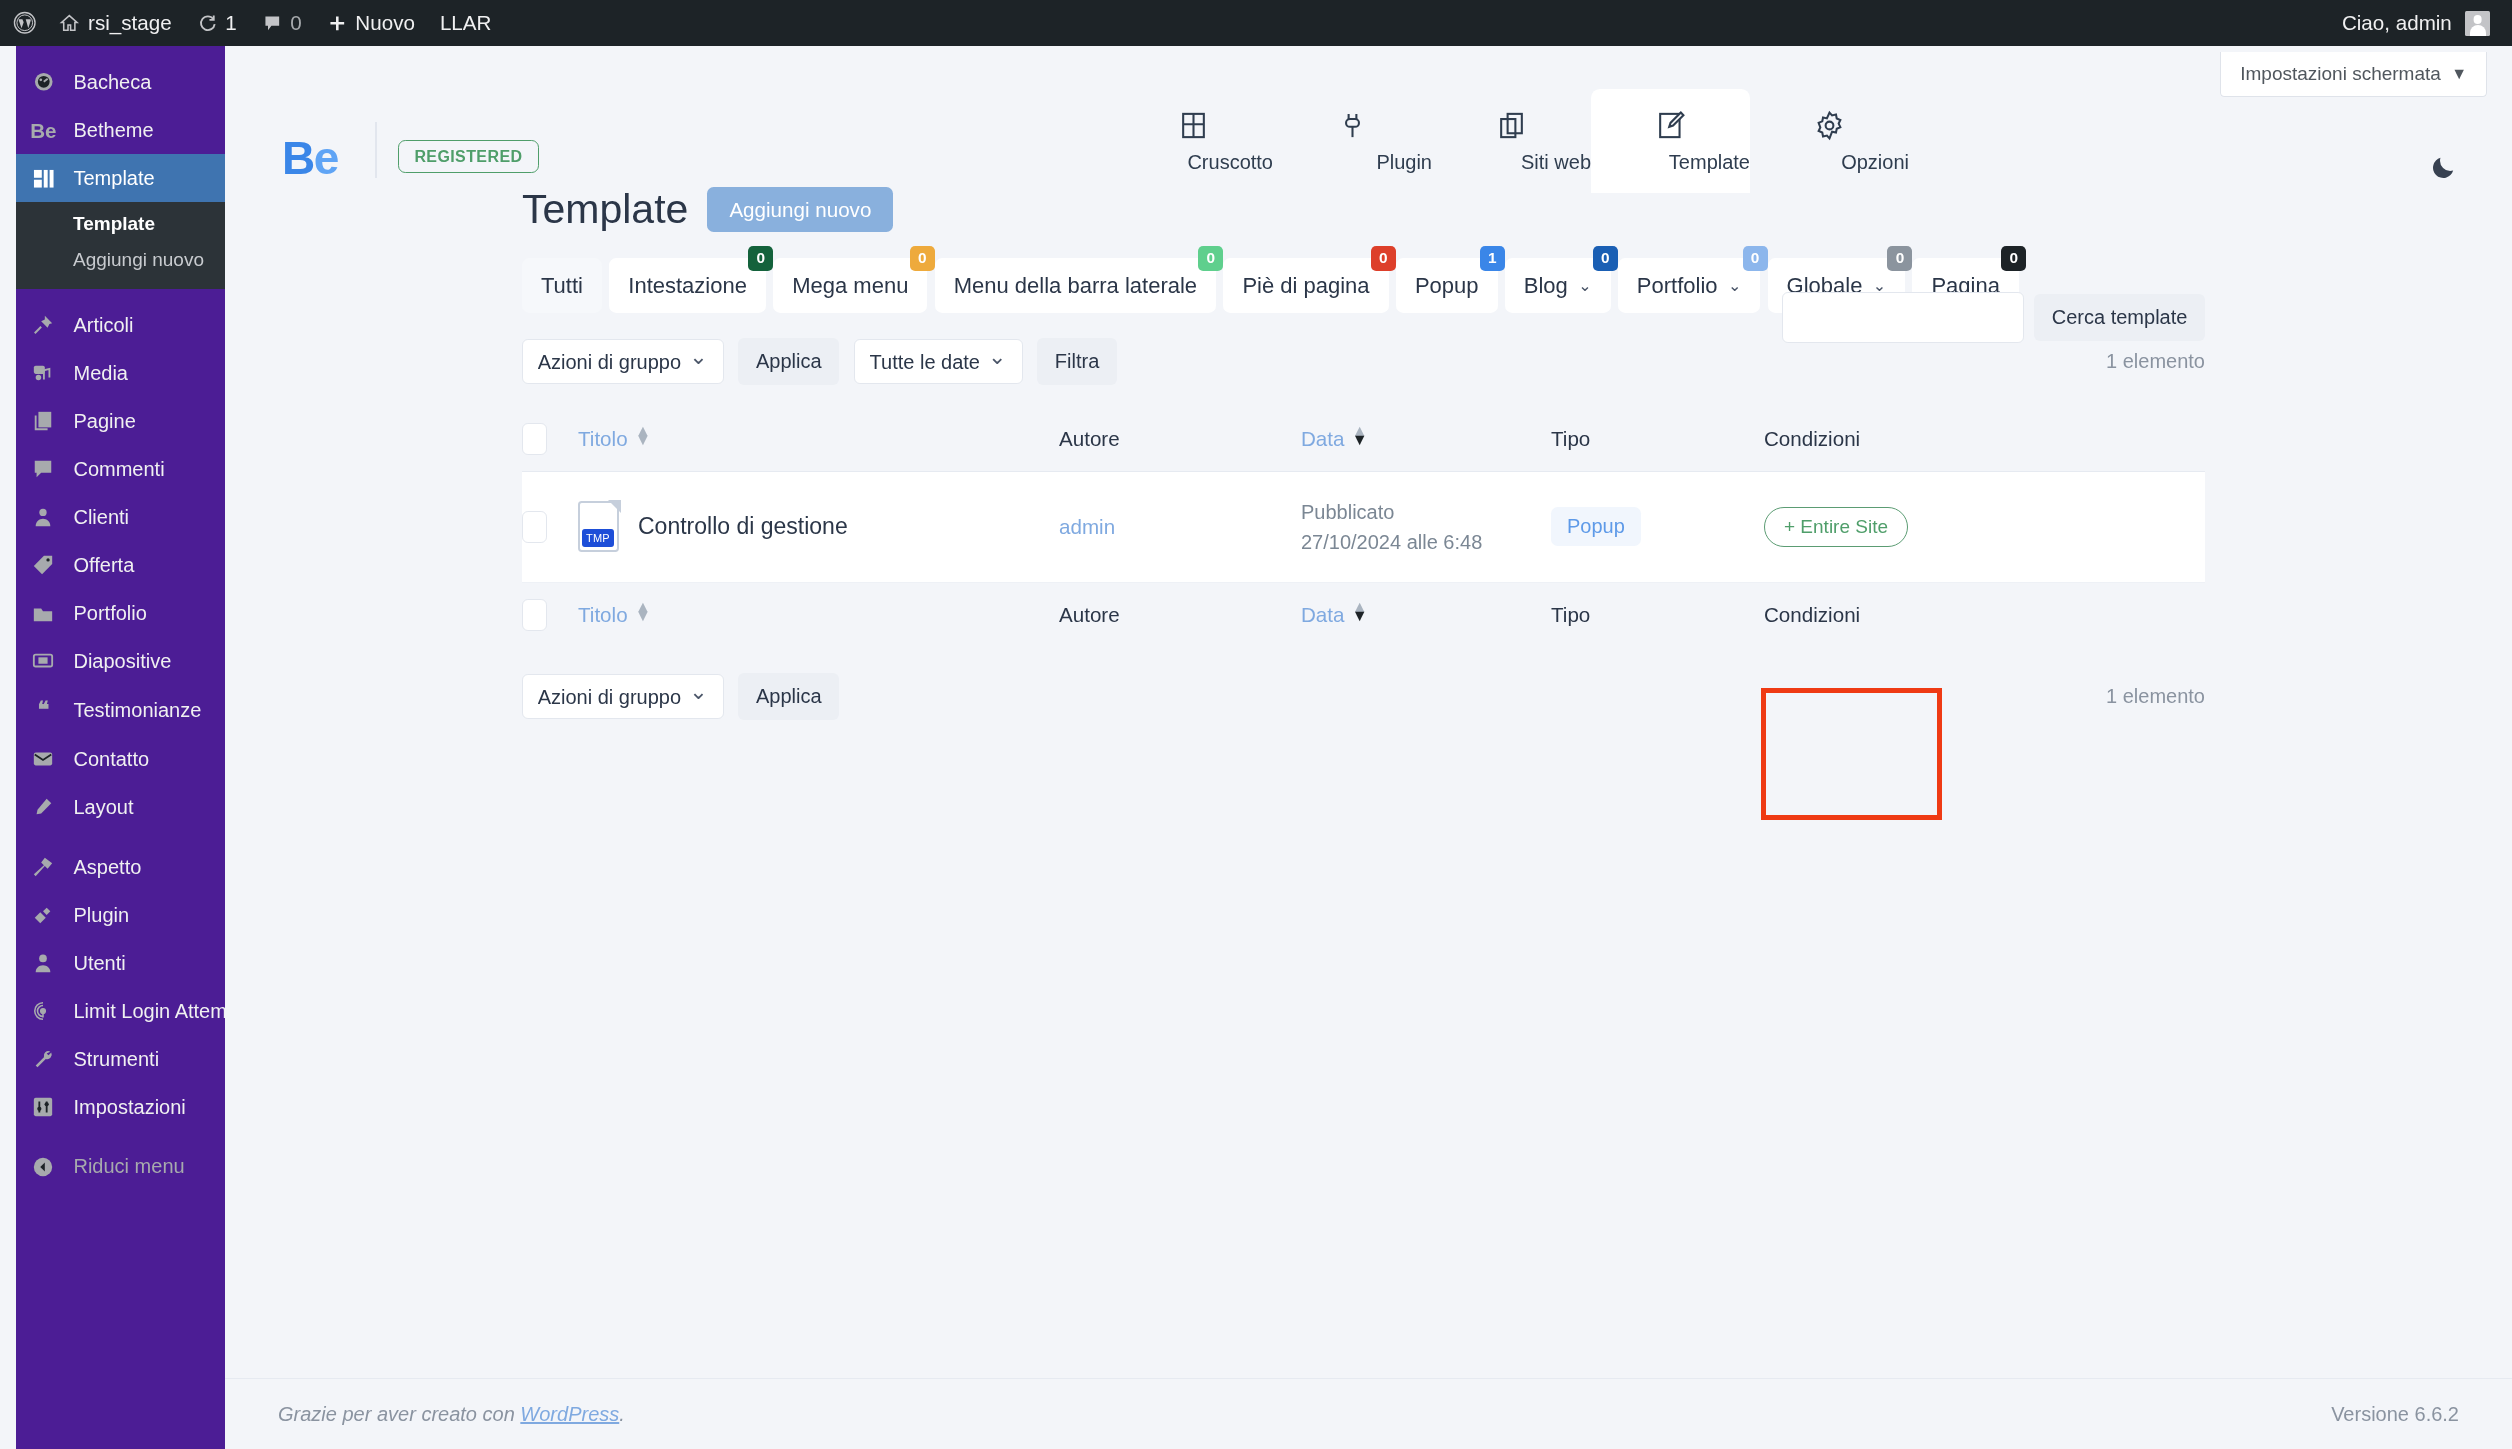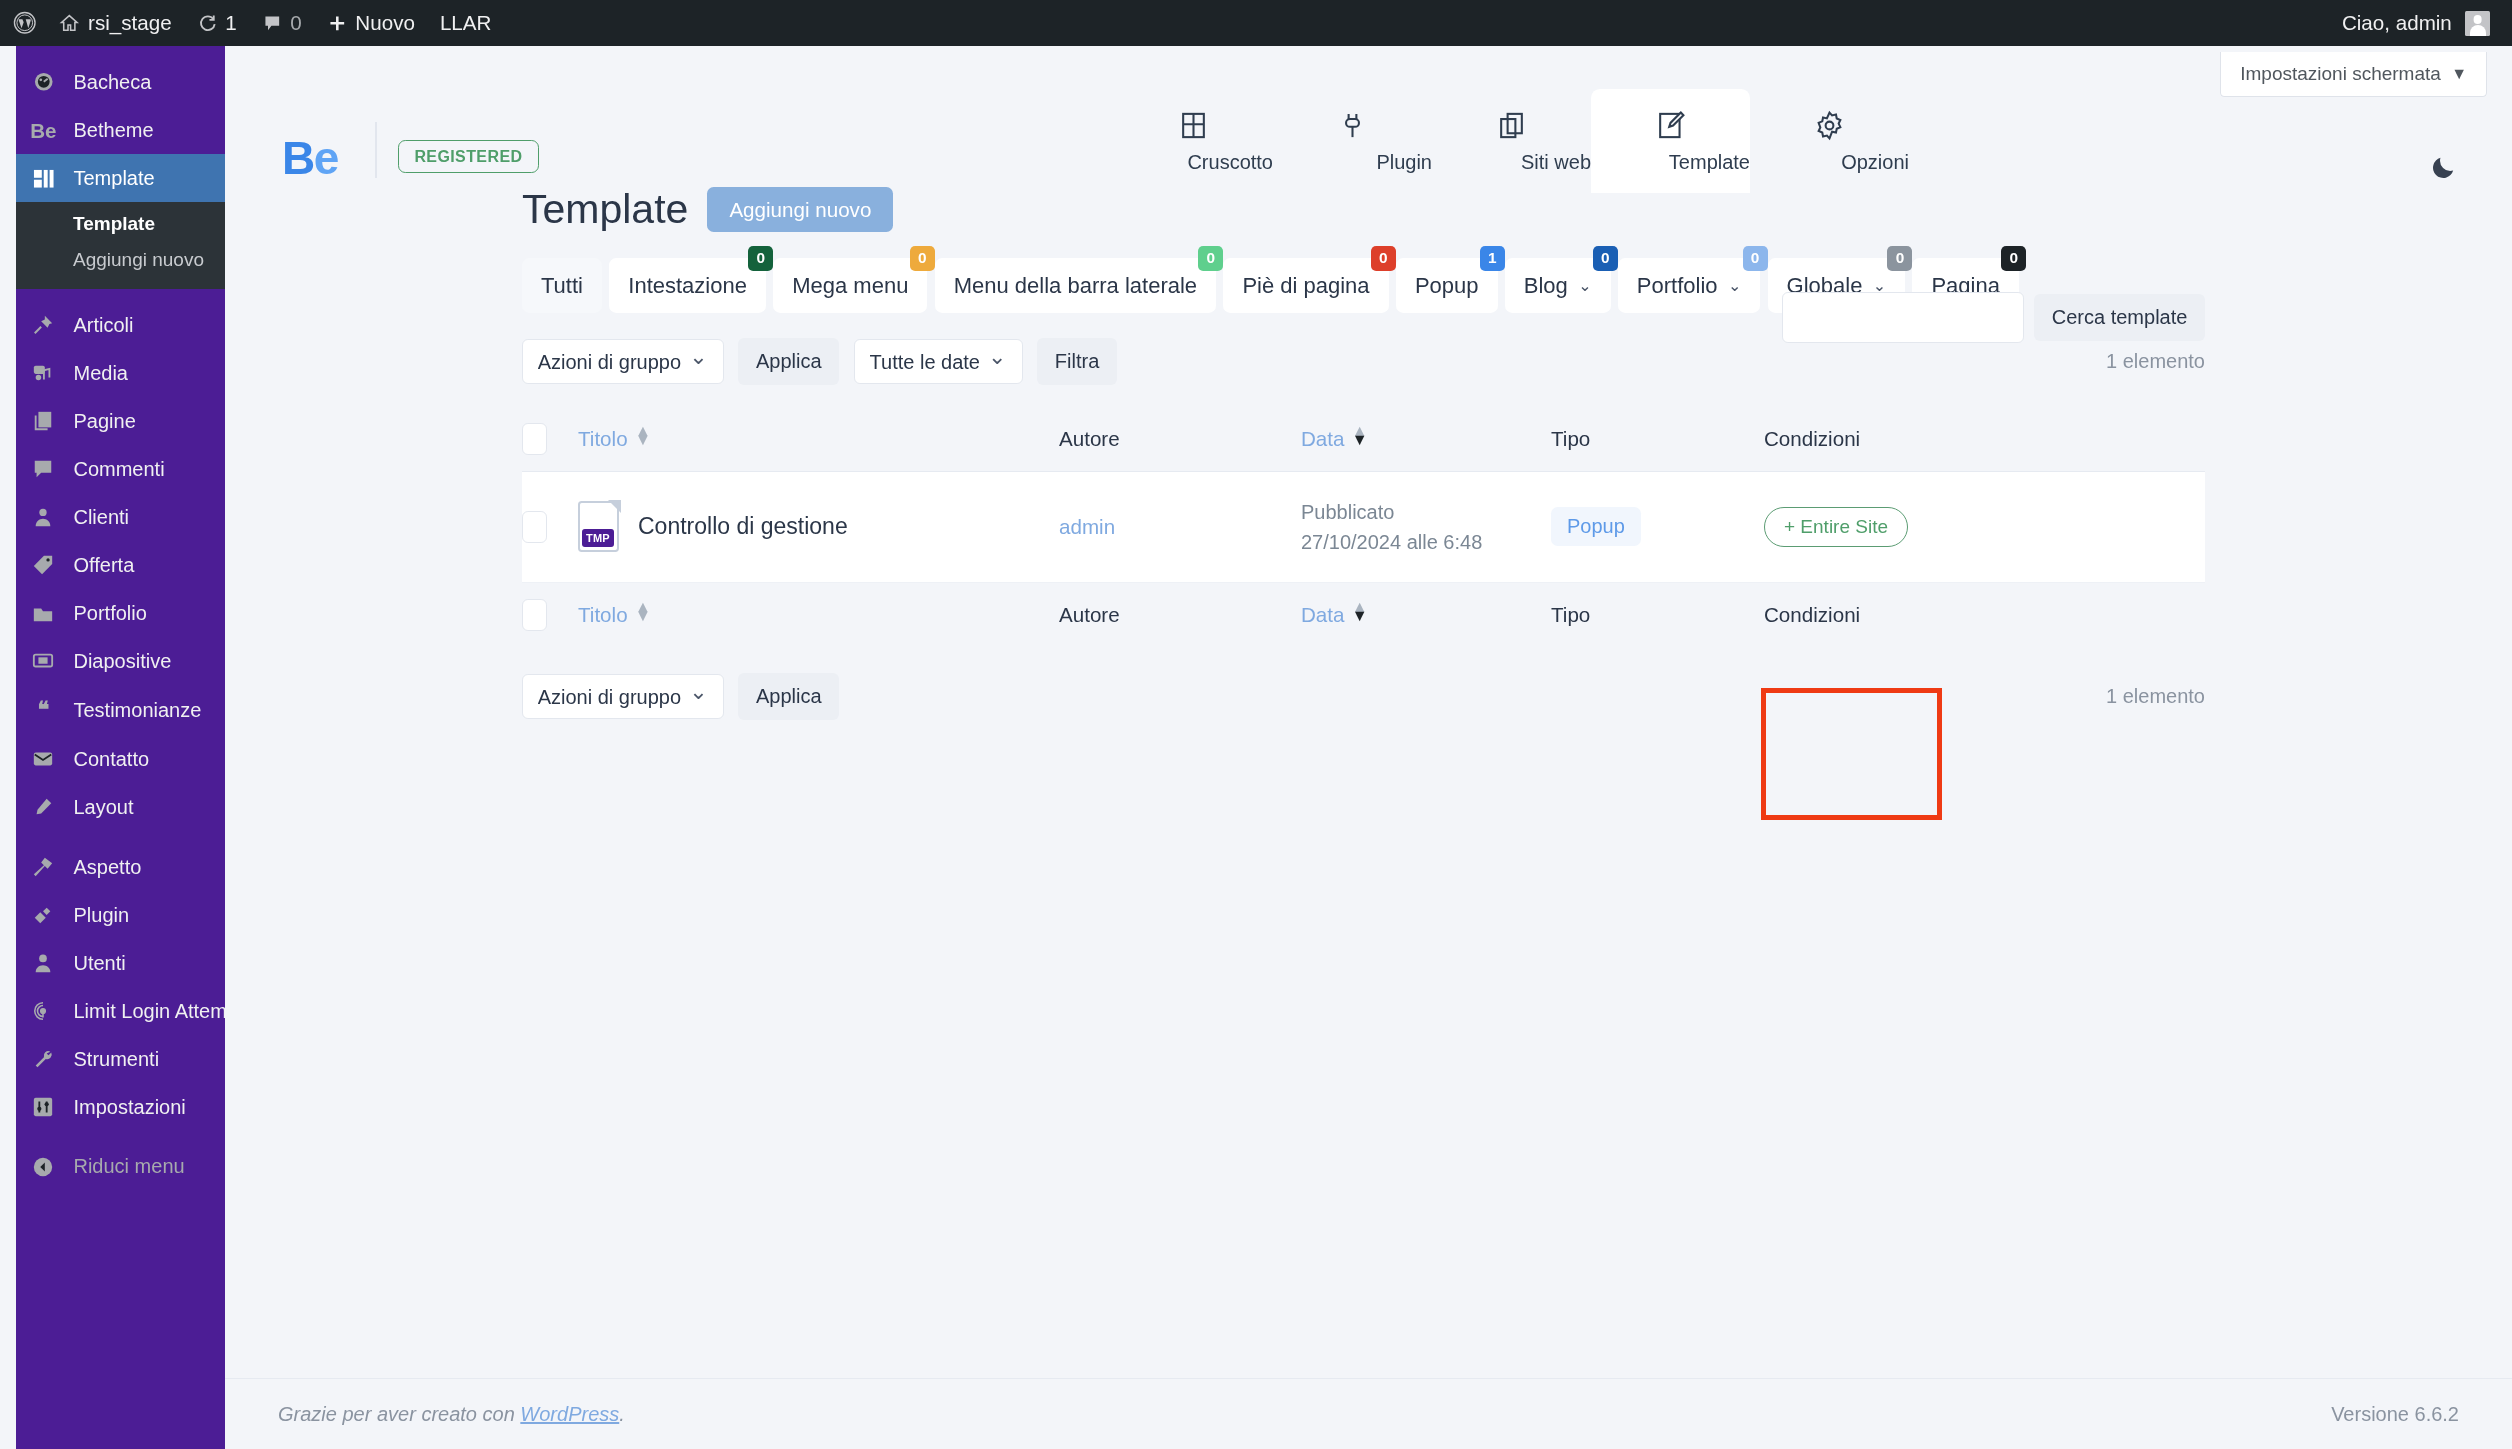--- a/index.html
+++ b/index.html
@@ -154,22 +154,22 @@
   .cbox { width: 25px; height: 32px; background: #fff; border: 0.7px solid #e3e7ee; border-radius: 5.9px; display: block; }
 
   tbody tr { background: #fff; }
   tbody td { padding: 25px 0; vertical-align: middle; border-bottom: 0.7px solid #eef1f6; }
   .row-title { font-size: 23px; color: #2b3648; }
   .title-cell { display: flex; align-items: center; gap: 19px; }
   .tmp-icon { position: relative; width: 41px; height: 51px; }
   .tmp-icon .page { position: absolute; inset: 0; border: 2.9px solid #c6cfdc; border-radius: 3.7px; background: #fff; }
   .tmp-icon .corner { position: absolute; right: -1.5px; top: -1.5px; width: 0; height: 0;
       border-left: 13.2px solid transparent; border-top: 13.2px solid #c6cfdc; }
-  .tmp-icon .tag { position: absolute; left: 4.4px; bottom: 5.9px; background: #4c1d95; color: #fff;
-      font-size: 11px; font-weight: bold; padding: 2.9px 3.7px; border-radius: 2.9px; letter-spacing: 0.2px; }
+  .tmp-icon .tag { position: absolute; left: 4.4px; bottom: 5.9px; background: #1d4ed8; color: #fff;
+      font-size: 11px; font-weight: normal; padding: 2.9px 3.7px; border-radius: 2.9px; letter-spacing: 0.2px; }
   .lnk { color: #7fa9e0; text-decoration: none; font-size: 20.6px; }
   .date-cell { font-size: 20px; color: #7b8794; line-height: 1.5; }
   .type-pill { display: inline-block; background: #f1f6fd; color: #5e9ae8; border-radius: 6.6px;
                padding: 8px 16px; font-size: 20px; }
   .cond-pill { display: inline-flex; align-items: center; border: 1.5px solid #5b9c73; color: #4f9e6a;
                border-radius: 734px; padding: 8px 19px; font-size: 19px; background: #fff; }
   #cond-highlight { position: absolute; border: 5.1px solid #ef3a14; pointer-events: none; }
 
   .tablenav-bottom { margin-top: 26.5px; }
 

